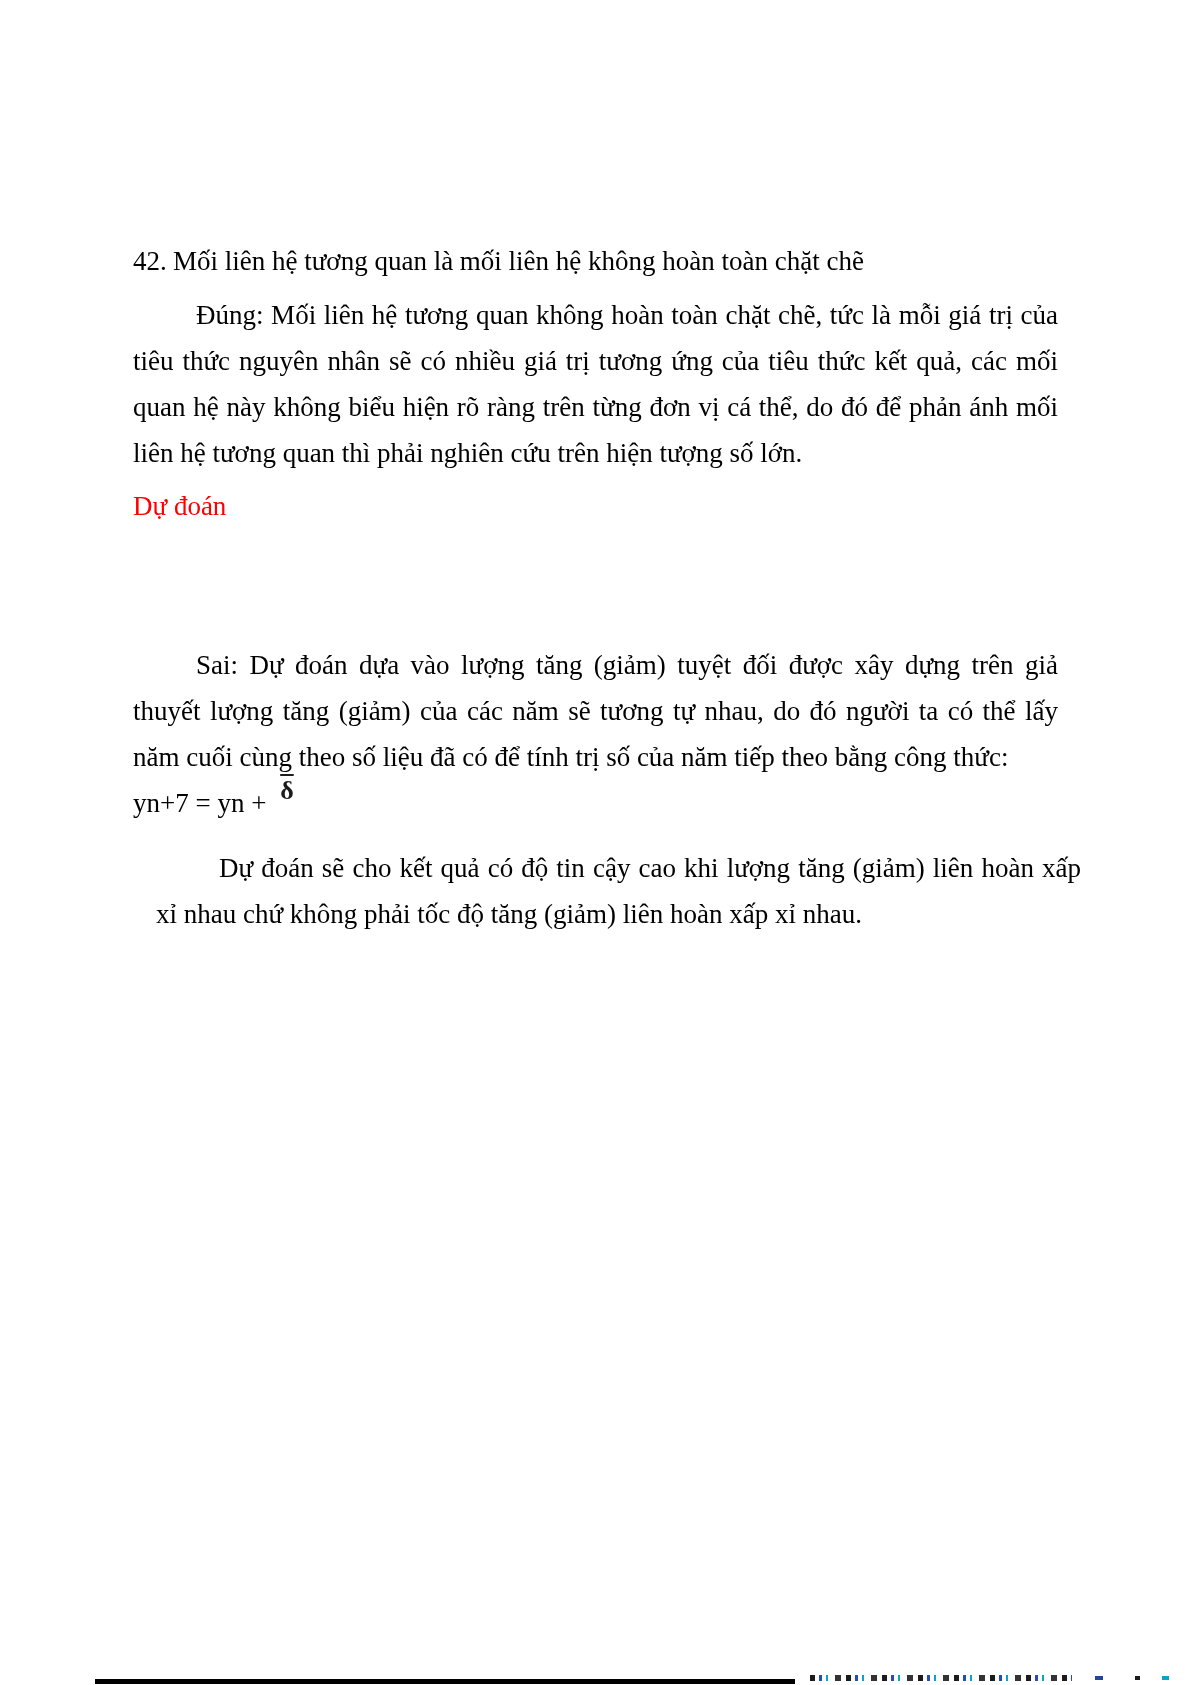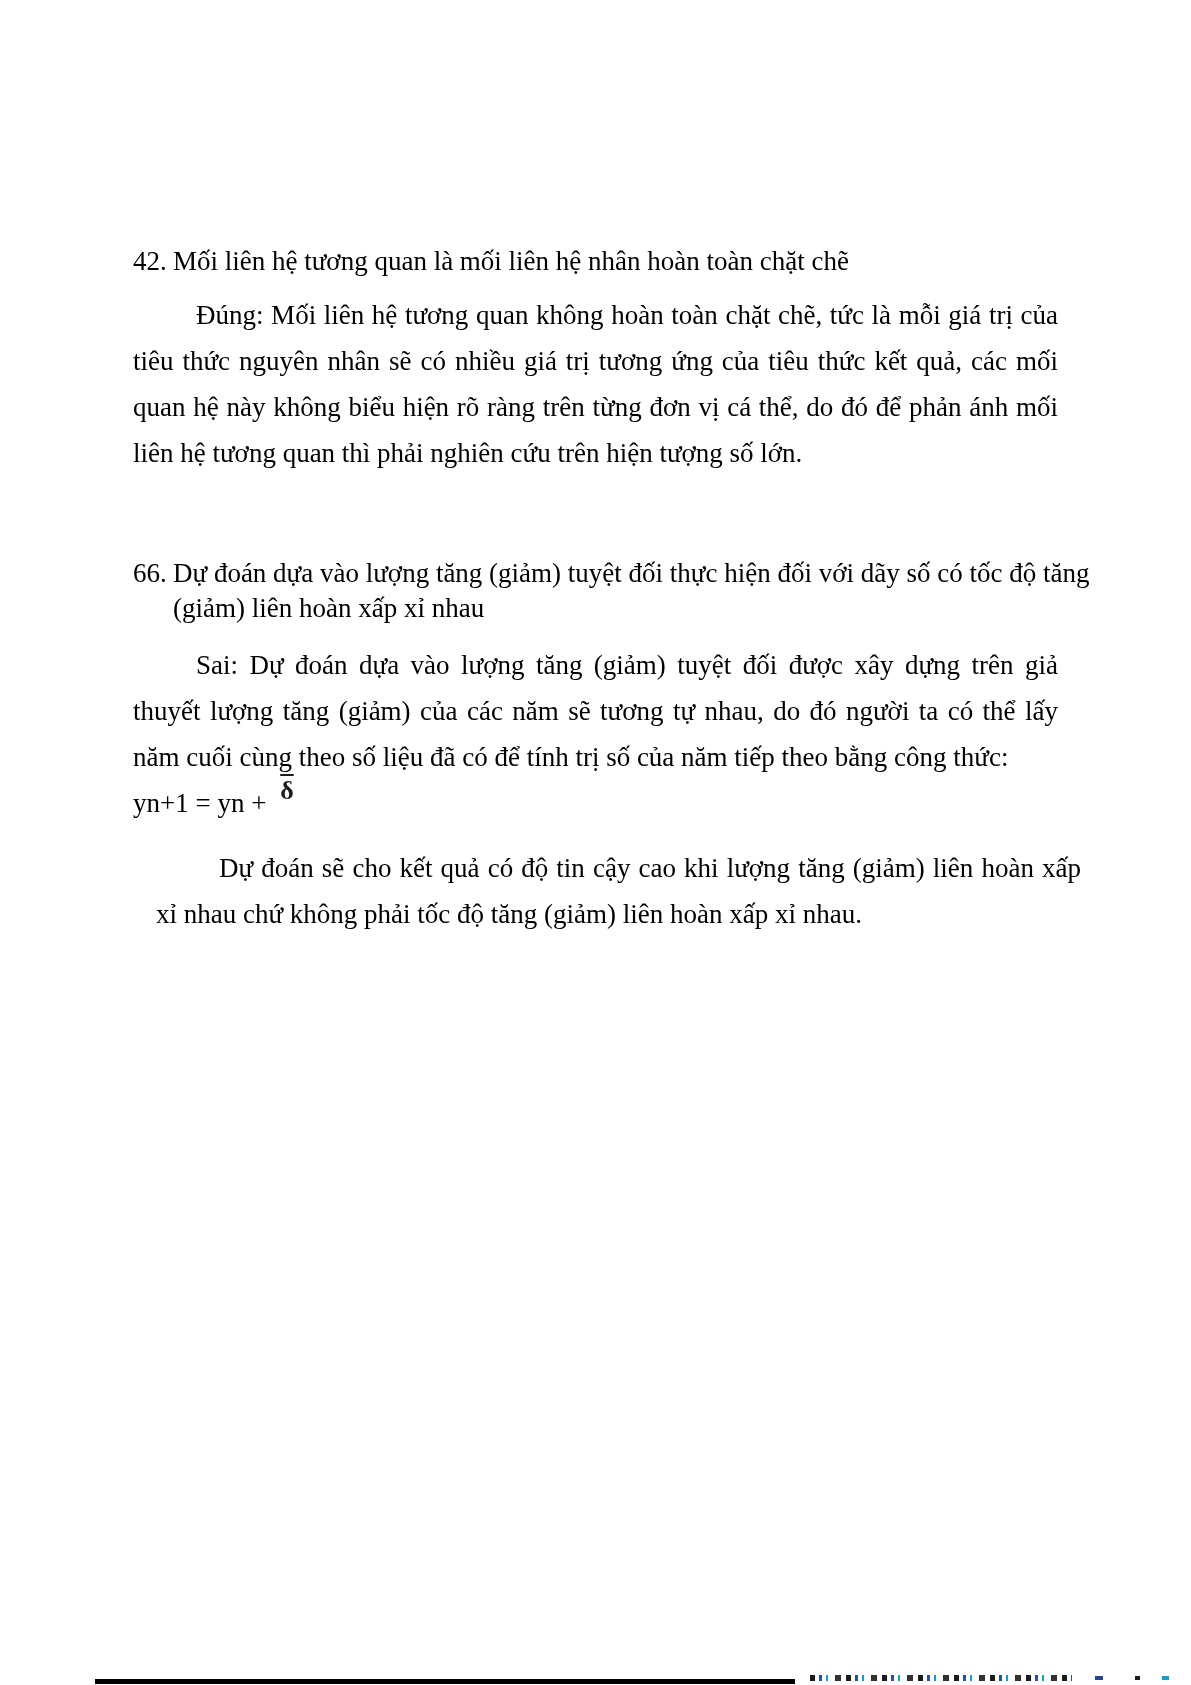--- a/index.html
+++ b/index.html
@@ -96,35 +96,32 @@
   .footer-dot2 { left: 1135px; width: 5px;  background: #1b1b1b; }
   .footer-dot3 { left: 1162px; width: 7px;  background: #0aa3c9; }
 </style>
 </head>
 <body>
 
 <div class="page">
 
   <div id="q42-title" class="abs q-item">
     <span class="q-num">42.</span>
-    <span>Mối liên hệ tương quan là mối liên hệ nhân hoàn toàn chặt chẽ</span>
+    <span>Mối liên hệ tương quan là mối liên hệ không hoàn toàn chặt chẽ</span>
   </div>
 
   <div id="q42-answer" class="abs para">Đúng: Mối liên hệ tương quan không hoàn toàn chặt chẽ, tức là mỗi giá trị của tiêu thức nguyên nhân sẽ có nhiều giá trị tương ứng của tiêu thức kết quả, các mối quan hệ này không biểu hiện rõ ràng trên từng đơn vị cá thể, do đó để phản ánh mối liên hệ tương quan thì phải nghiên cứu trên hiện tượng số lớn.</div>
 
+  <div id="section-heading" class="abs">Dự đoán</div>
 
-  <div id="q66-title" class="abs q-item">
-    <span class="q-num">66.</span>
-    <span>Dự đoán dựa vào lượng tăng (giảm) tuyệt đối thực hiện đối với dãy số có tốc độ tăng (giảm) liên hoàn xấp xỉ nhau</span>
-  </div>
 
   <div id="q66-answer" class="abs para">Sai: Dự đoán dựa vào lượng tăng (giảm) tuyệt đối được xây dựng trên giả thuyết lượng tăng (giảm) của các năm sẽ tương tự nhau, do đó người ta có thể lấy năm cuối cùng theo số liệu đã có để tính trị số của năm tiếp theo bằng công thức:</div>
 
   <div id="formula-line" class="abs">
-    <span>yn+1 = yn +</span>
+    <span>yn+7 = yn +</span>
     <span class="delta-sym">δ</span>
   </div>
 
   <div id="q66-note" class="abs para">Dự đoán sẽ cho kết quả có độ tin cậy cao khi lượng tăng (giảm) liên hoàn xấp xỉ nhau chứ không phải tốc độ tăng (giảm) liên hoàn xấp xỉ nhau.</div>
 
   <div class="footer-bar"></div>
   <div class="footer-specks"></div>
   <div class="footer-dot1"></div>
   <div class="footer-dot2"></div>
   <div class="footer-dot3"></div>

